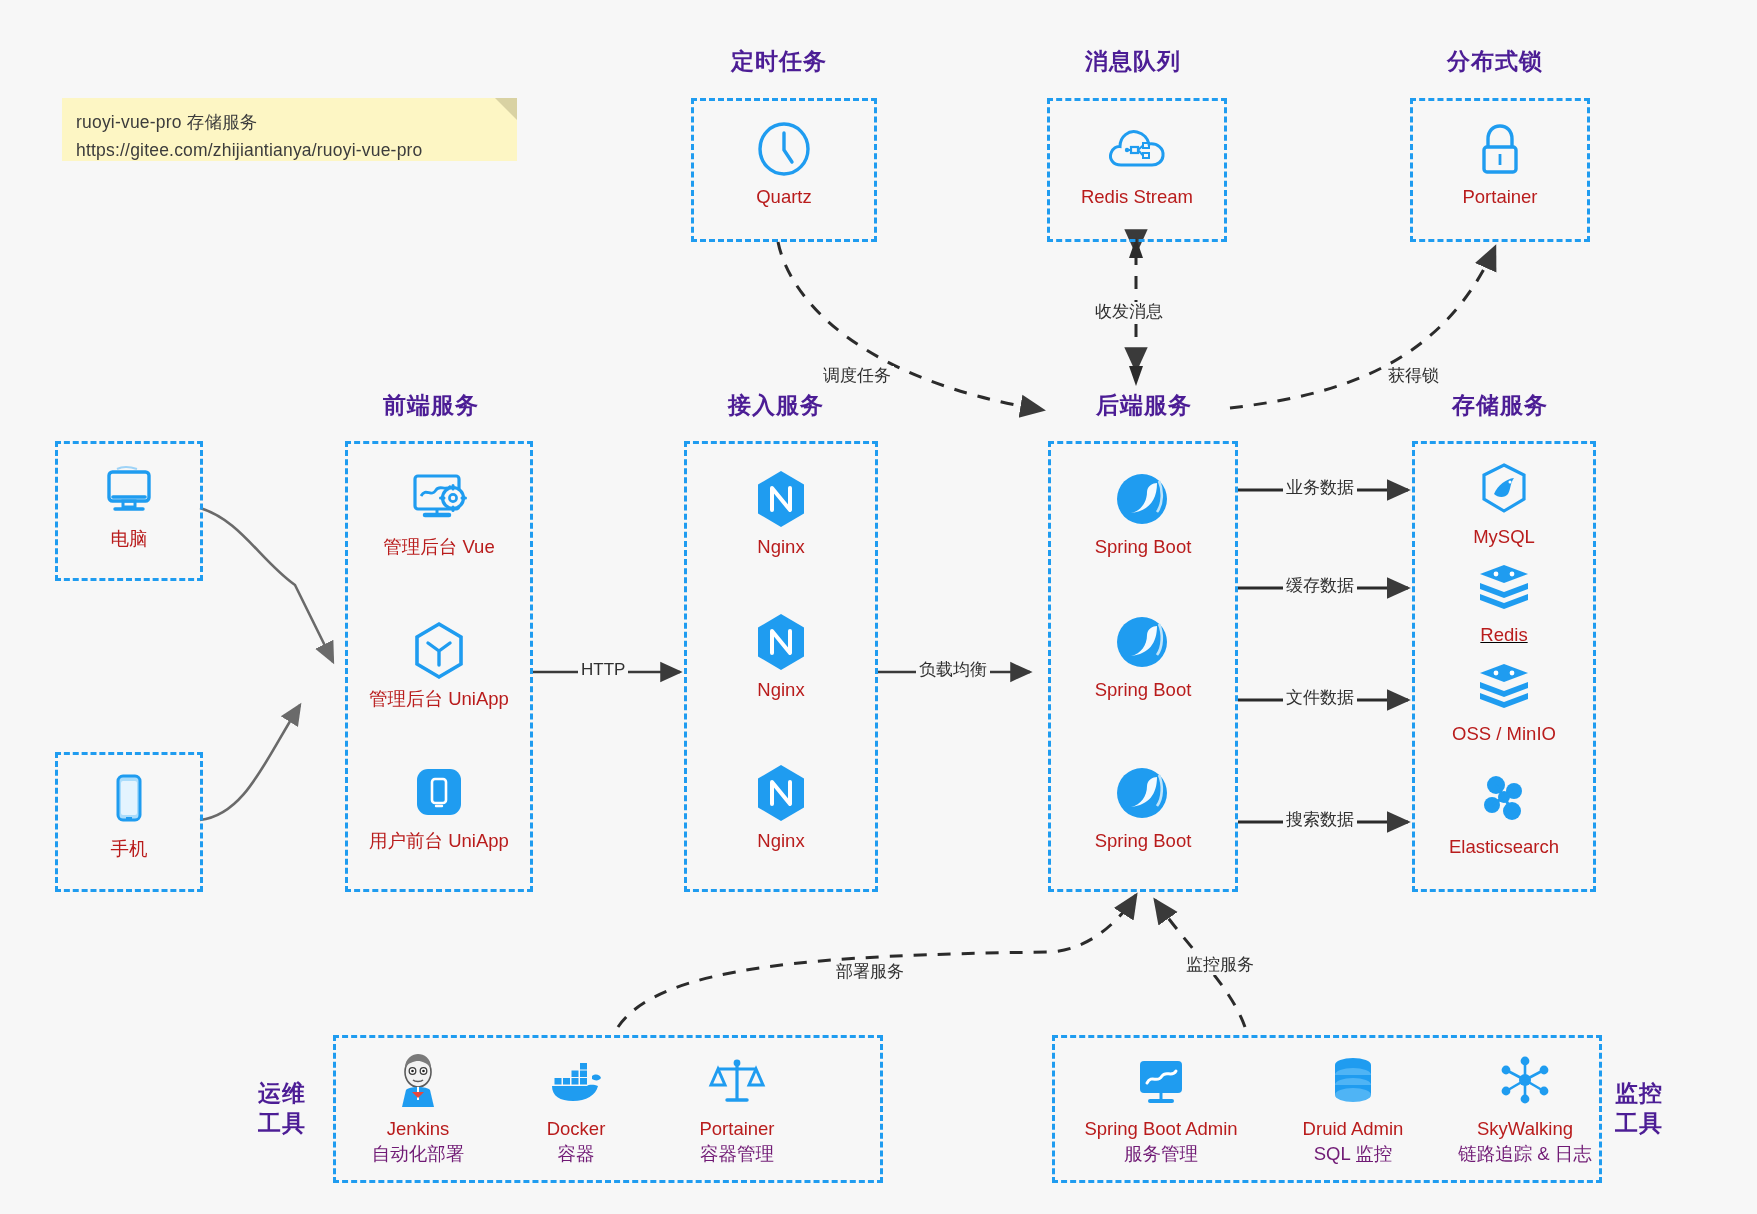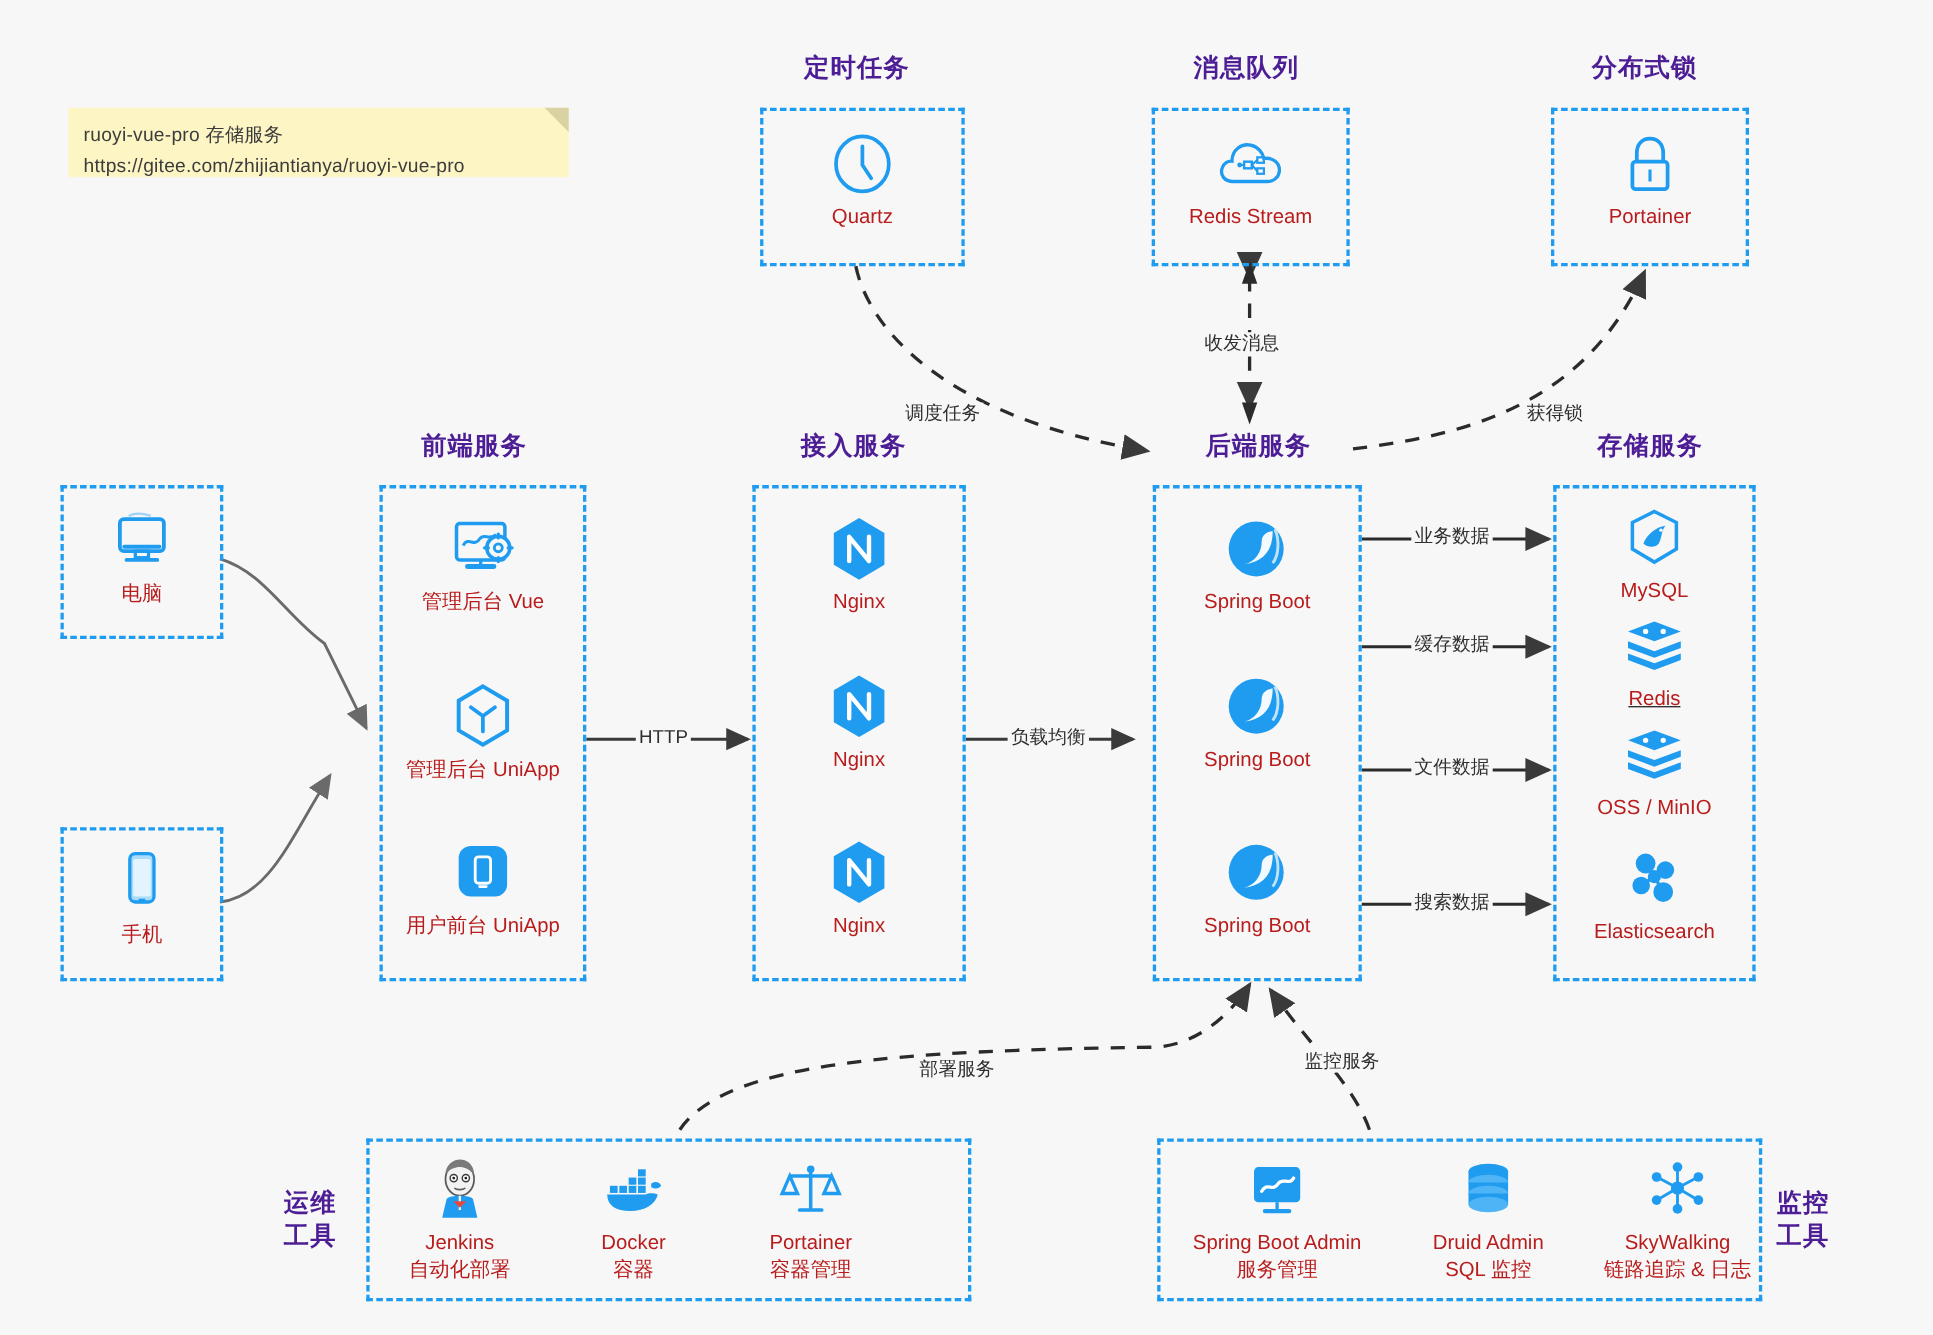--- a/index.html
+++ b/index.html
@@ -84,21 +84,21 @@
   }
   .node .cap {
     font-size: 18.5px;
     color: #b91c1c;
     line-height: 25px;
     white-space: nowrap;
     margin-top: 4px;
   }
   .node .cap2 {
     font-size: 18.5px;
-    color: #b91c1c;
+    color: #701a75;
     line-height: 25px;
     white-space: nowrap;
   }
   .node .ico {
     height: 62px;
     display: flex;
     align-items: center;
     justify-content: center;
   }
 

